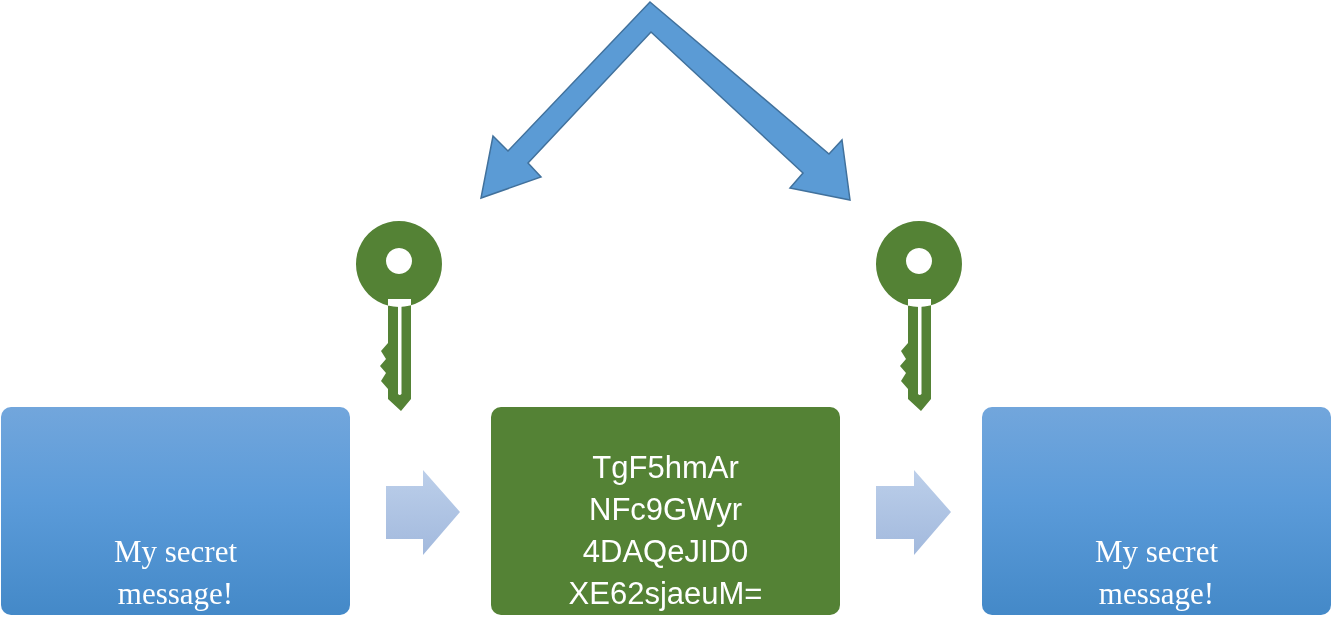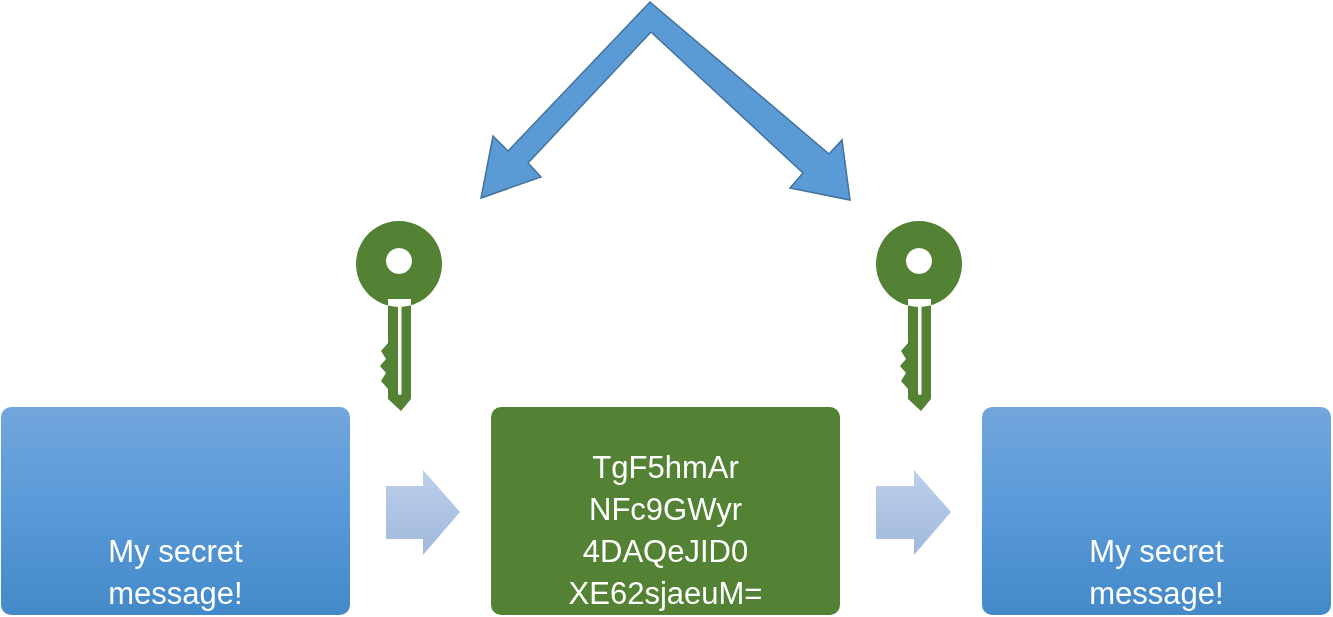--- a/index.html
+++ b/index.html
@@ -1,21 +1,21 @@
 <!DOCTYPE html>
 <html><head>
 <meta charset="utf-8">
 <style>
   html, body { margin: 0; padding: 0; background: #ffffff; }
   body { width: 1333px; height: 617px; position: relative; overflow: hidden;
          font-family: "Liberation Sans", "DejaVu Sans", sans-serif; }
   .box { position: absolute; border-radius: 10px; color: #fff;
          display: flex; align-items: flex-end; justify-content: center;
          text-align: center; font-size: 31px; line-height: 42px; box-sizing: border-box; }
-  .box-blue { background: linear-gradient(180deg, #72a6dc 0%, #5b9bd9 45%, #4489c8 100%); }
+  .box-blue { background: linear-gradient(180deg, #72a6dc 0%, #5b9bd9 45%, #4489c8 100%); font-family: Liberation Serif, serif; }
   .box-green { background: #548235; font-size: 31px; line-height: 42px; }
   .box-text { white-space: pre-line; }
   #box-plain { left: 1px; top: 407px; width: 349px; height: 208px; }
   #box-cipher { left: 491px; top: 407px; width: 349px; height: 208px; }
   #box-decrypted { left: 982px; top: 407px; width: 349px; height: 208px; }
   svg.layer { position: absolute; left: 0; top: 0; }
 </style>
 </head>
 <body>
 

